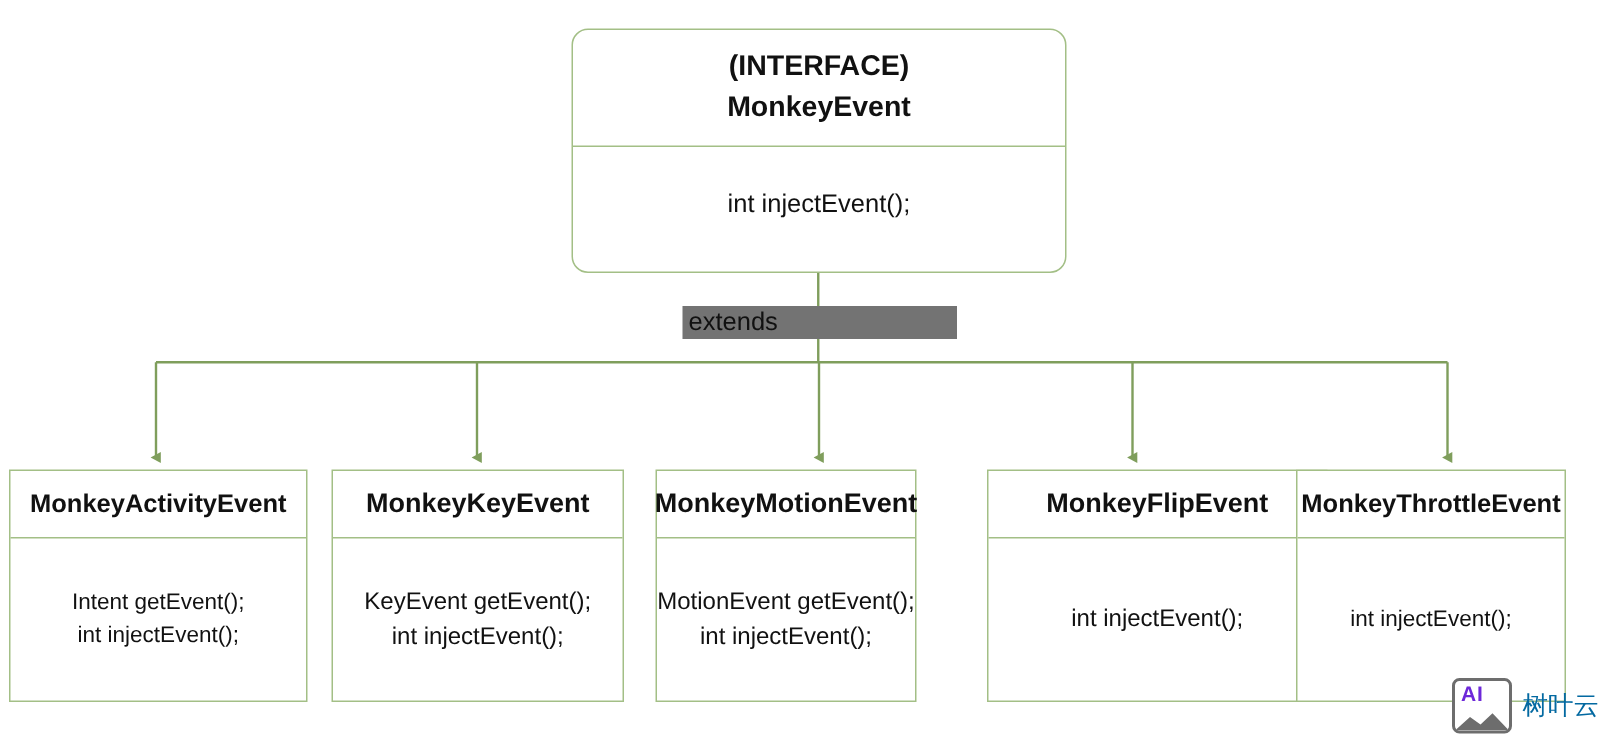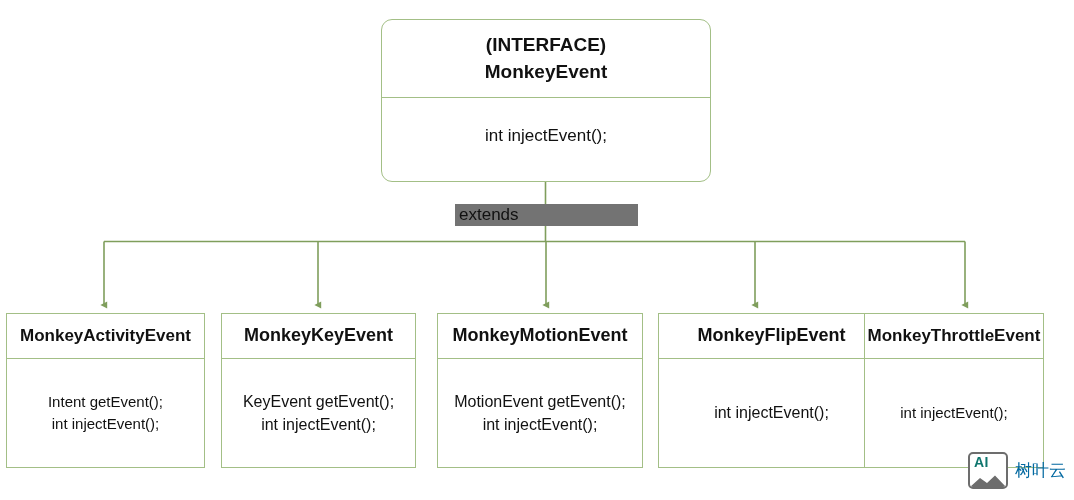--- a/index.html
+++ b/index.html
@@ -96,21 +96,21 @@
   .child-box .uml-body .line {
     display: block;
   }
 
   
   .child-box.narrow-title .uml-header { font-size: 17px; }
   .child-box.narrow-title .uml-body { font-size: 15px; }
 
   #box-c0 { left: 6px;   width: 199px; }
   #box-c1 { left: 221px; width: 195px; }
-  #box-c2 { left: 437px; width: 206px; }
+  #box-c2 { left: 437px; width: 174px; }
   #box-c3 { left: 658px; width: 227px; }
   #box-c4 { left: 864px; width: 180px; }
 
   
   #extends-label {
     position: absolute;
     left: 455px;
     top: 204px;
     width: 175px;
     font-size: 17px;
@@ -137,21 +137,21 @@
     background: #ffffff;
     overflow: hidden;
     flex: none;
   }
   #watermark .wm-badge .wm-ai {
     position: absolute;
     left: 4px;
     top: 1px;
     font-size: 14px;
     font-weight: bold;
-    color: #0f766e;
+    color: #6d28d9;
     letter-spacing: 0.5px;
     line-height: 15px;
     text-align: center;
   }
   #watermark .wm-badge .wm-hill {
     position: absolute;
     left: 0;
     bottom: 0;
     width: 100%;
     height: 13px;

